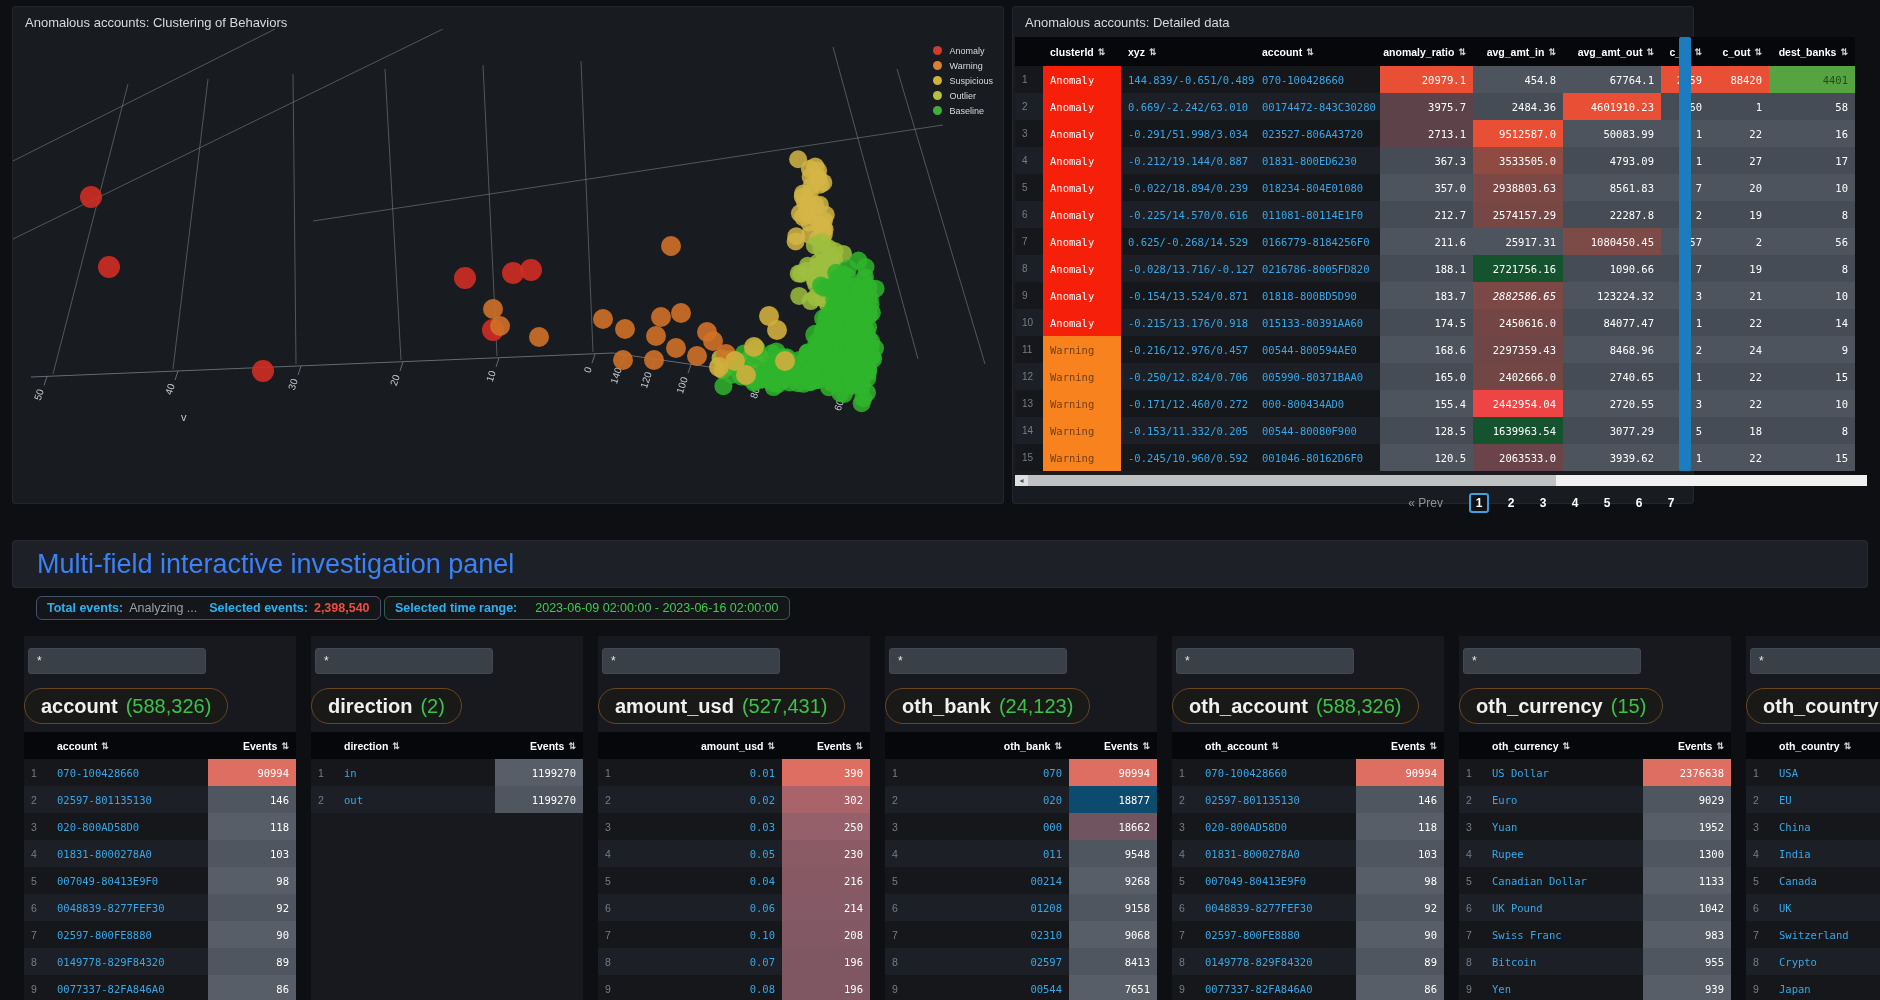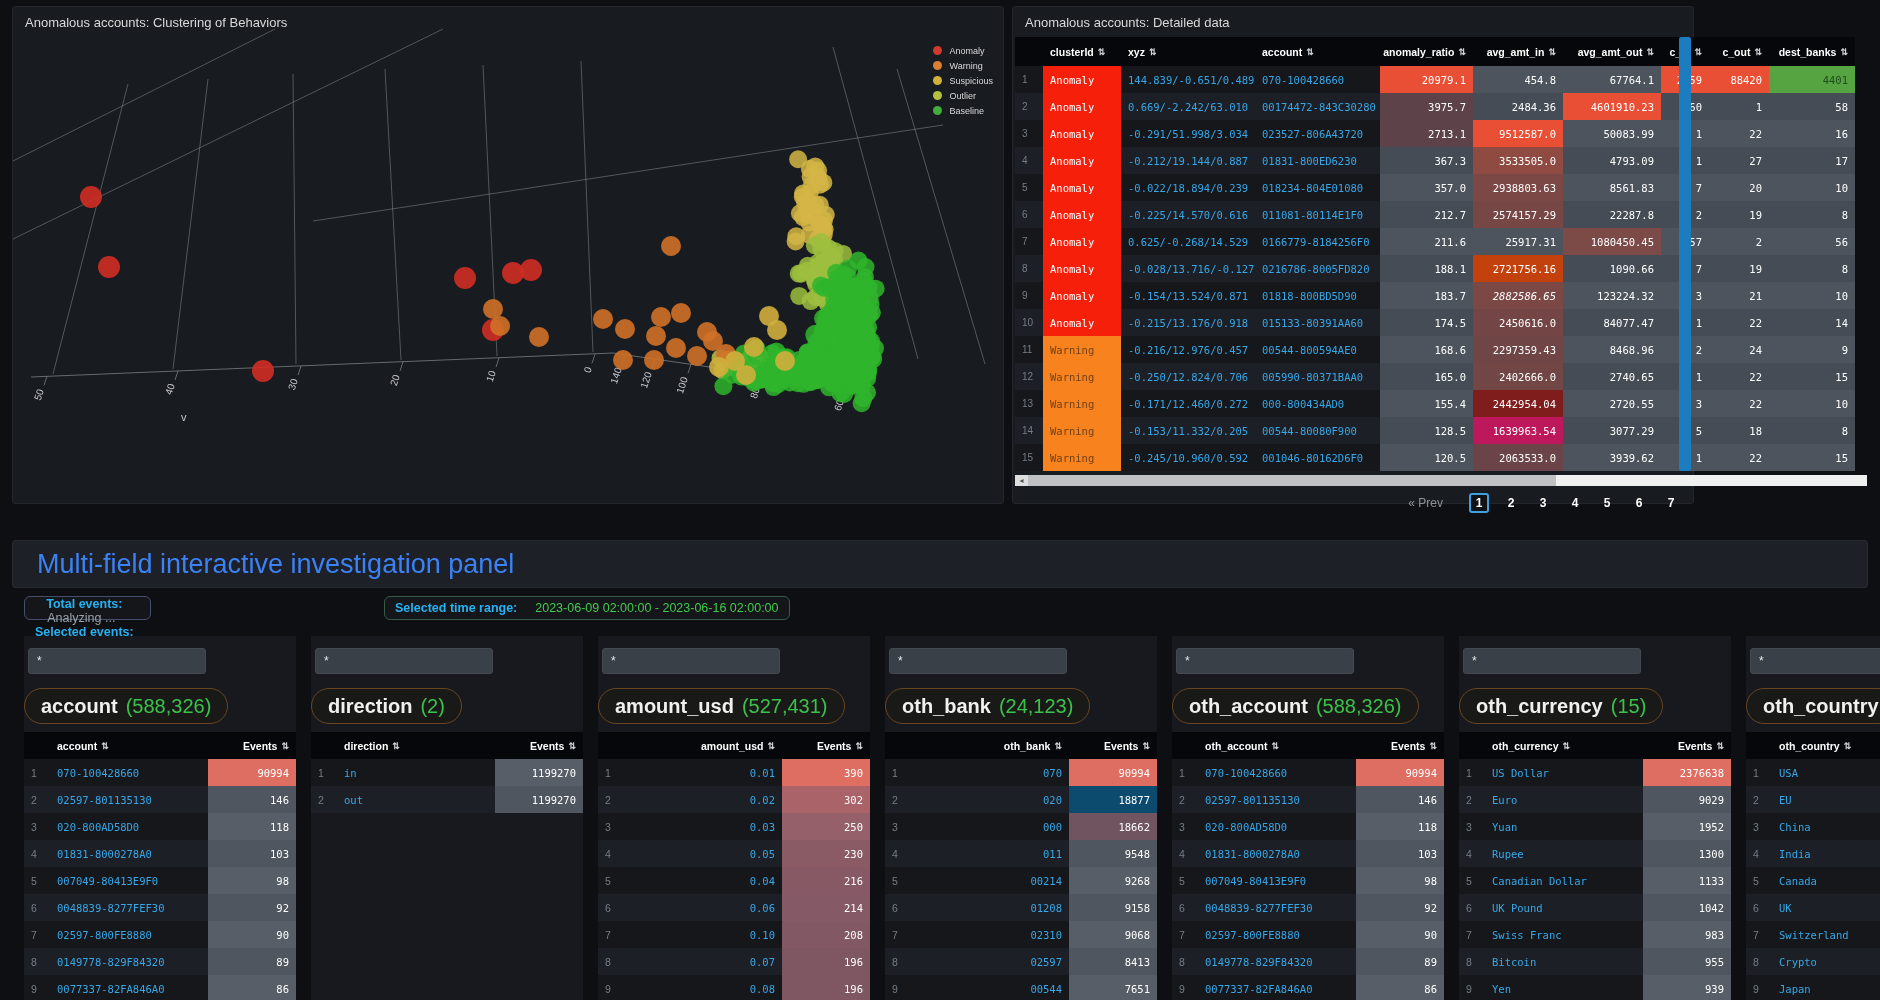--- a/index.html
+++ b/index.html
@@ -45,21 +45,21 @@
   #pager .pg { min-width:20px; height:20px; margin-left:12px; text-align:center; line-height:20px;
     font-size:12px; font-weight:bold; color:#fff; }
   #pager .pg.active { border:2px solid #3f9fe0; border-radius:3px; line-height:16px; background:#101216; }
 
   
   #inv-header { left:12px; top:540px; width:1856px; height:48px; background:#1d2026; border:1px solid #262a30;
     border-radius:3px; display:flex; align-items:center; }
   #inv-title { font-size:27px; color:#3b82f6; margin-left:24px; font-weight:normal; }
   .statbadge { position:absolute; top:596px; height:24px; border:1px solid #46506a; border-radius:6px;
     background:#14161a; display:flex; align-items:center; padding:0 10px; font-size:12.5px; white-space:nowrap; }
-  #stat1 { left:24px;flex-direction:column; } #stat2 { left:384px; border-color:#3a5a4a;gap:12px; }
+  #stat1 { left:36px; } #stat2 { left:384px; border-color:#3a5a4a;gap:12px; }
   .st-blue { color:#28b1f0; font-weight:bold; margin-right:6px; }
   .st-gray { color:#9aa0a6; margin-right:12px; }
   .st-red { color:#f14b40; font-weight:bold; }
   .st-green { color:#42c94e; }
 
   
   .fpanel { position:absolute; top:636px; width:272px; height:364px; background:#17191f; }
   .fsearch { position:absolute; left:4px; top:12px; width:178px; height:26px; background:#3a4047;
     border:1px solid #44494f; border-radius:3px; color:#e8e8e8; font-size:12px; padding:0 8px;
     font-family:"Liberation Sans", sans-serif; }
@@ -737,21 +737,21 @@
         <div class="dcell dc7 mono num sl">57</div>
         <div class="dcell dc8 mono num sl">2</div>
         <div class="dcell dc9 mono num sl">56</div>
       </div>
       <div class="drow r-even">
         <div class="dcell dc0 idx dk">8</div>
         <div class="dcell dc1 mono" style="background: rgb(245, 31, 10); color: rgb(255, 255, 255);">Anomaly</div>
         <div class="dcell dc2 mono link dk">-0.028/13.716/-0.127</div>
         <div class="dcell dc3 mono link dk">0216786-8005FD820</div>
         <div class="dcell dc4 mono num sl">188.1</div>
-        <div class="dcell dc5 mono num sl" style="background: #c2410c;">2721756.16</div>
+        <div class="dcell dc5 mono num sl" style="background: #14532d;">2721756.16</div>
         <div class="dcell dc6 mono num sl">1090.66</div>
         <div class="dcell dc7 mono num sl">7</div>
         <div class="dcell dc8 mono num sl">19</div>
         <div class="dcell dc9 mono num sl">8</div>
       </div>
       <div class="drow r-odd">
         <div class="dcell dc0 idx dk">9</div>
         <div class="dcell dc1 mono" style="background: rgb(245, 31, 10); color: rgb(255, 255, 255);">Anomaly</div>
         <div class="dcell dc2 mono link dk">-0.154/13.524/0.871</div>
         <div class="dcell dc3 mono link dk">01818-800BD5D90</div>
@@ -797,33 +797,33 @@
         <div class="dcell dc7 mono num sl">1</div>
         <div class="dcell dc8 mono num sl">22</div>
         <div class="dcell dc9 mono num sl">15</div>
       </div>
       <div class="drow r-odd">
         <div class="dcell dc0 idx dk">13</div>
         <div class="dcell dc1 mono" style="background: rgb(248, 130, 30); color: rgb(113, 63, 20);">Warning</div>
         <div class="dcell dc2 mono link dk">-0.171/12.460/0.272</div>
         <div class="dcell dc3 mono link dk">000-800434AD0</div>
         <div class="dcell dc4 mono num sl">155.4</div>
-        <div class="dcell dc5 mono num sl" style="background: #7f1d1d;">2442954.04</div>
+        <div class="dcell dc5 mono num sl" style="background: #ef4444;">2442954.04</div>
         <div class="dcell dc6 mono num sl">2720.55</div>
         <div class="dcell dc7 mono num sl">3</div>
         <div class="dcell dc8 mono num sl">22</div>
         <div class="dcell dc9 mono num sl">10</div>
       </div>
       <div class="drow r-even">
         <div class="dcell dc0 idx dk">14</div>
         <div class="dcell dc1 mono" style="background: rgb(248, 130, 30); color: rgb(113, 63, 20);">Warning</div>
         <div class="dcell dc2 mono link dk">-0.153/11.332/0.205</div>
         <div class="dcell dc3 mono link dk">00544-80080F900</div>
         <div class="dcell dc4 mono num sl">128.5</div>
-        <div class="dcell dc5 mono num sl" style="background: #be185d; text-align: right;">1639963.54</div>
+        <div class="dcell dc5 mono num sl" style="background: #14532d; text-align: right;">1639963.54</div>
         <div class="dcell dc6 mono num sl">3077.29</div>
         <div class="dcell dc7 mono num sl">5</div>
         <div class="dcell dc8 mono num sl">18</div>
         <div class="dcell dc9 mono num sl">8</div>
       </div>
       <div class="drow r-odd">
         <div class="dcell dc0 idx dk">15</div>
         <div class="dcell dc1 mono" style="background: rgb(248, 130, 30); color: rgb(113, 63, 20);">Warning</div>
         <div class="dcell dc2 mono link dk">-0.245/10.960/0.592</div>
         <div class="dcell dc3 mono link dk">001046-80162D6F0</div>

